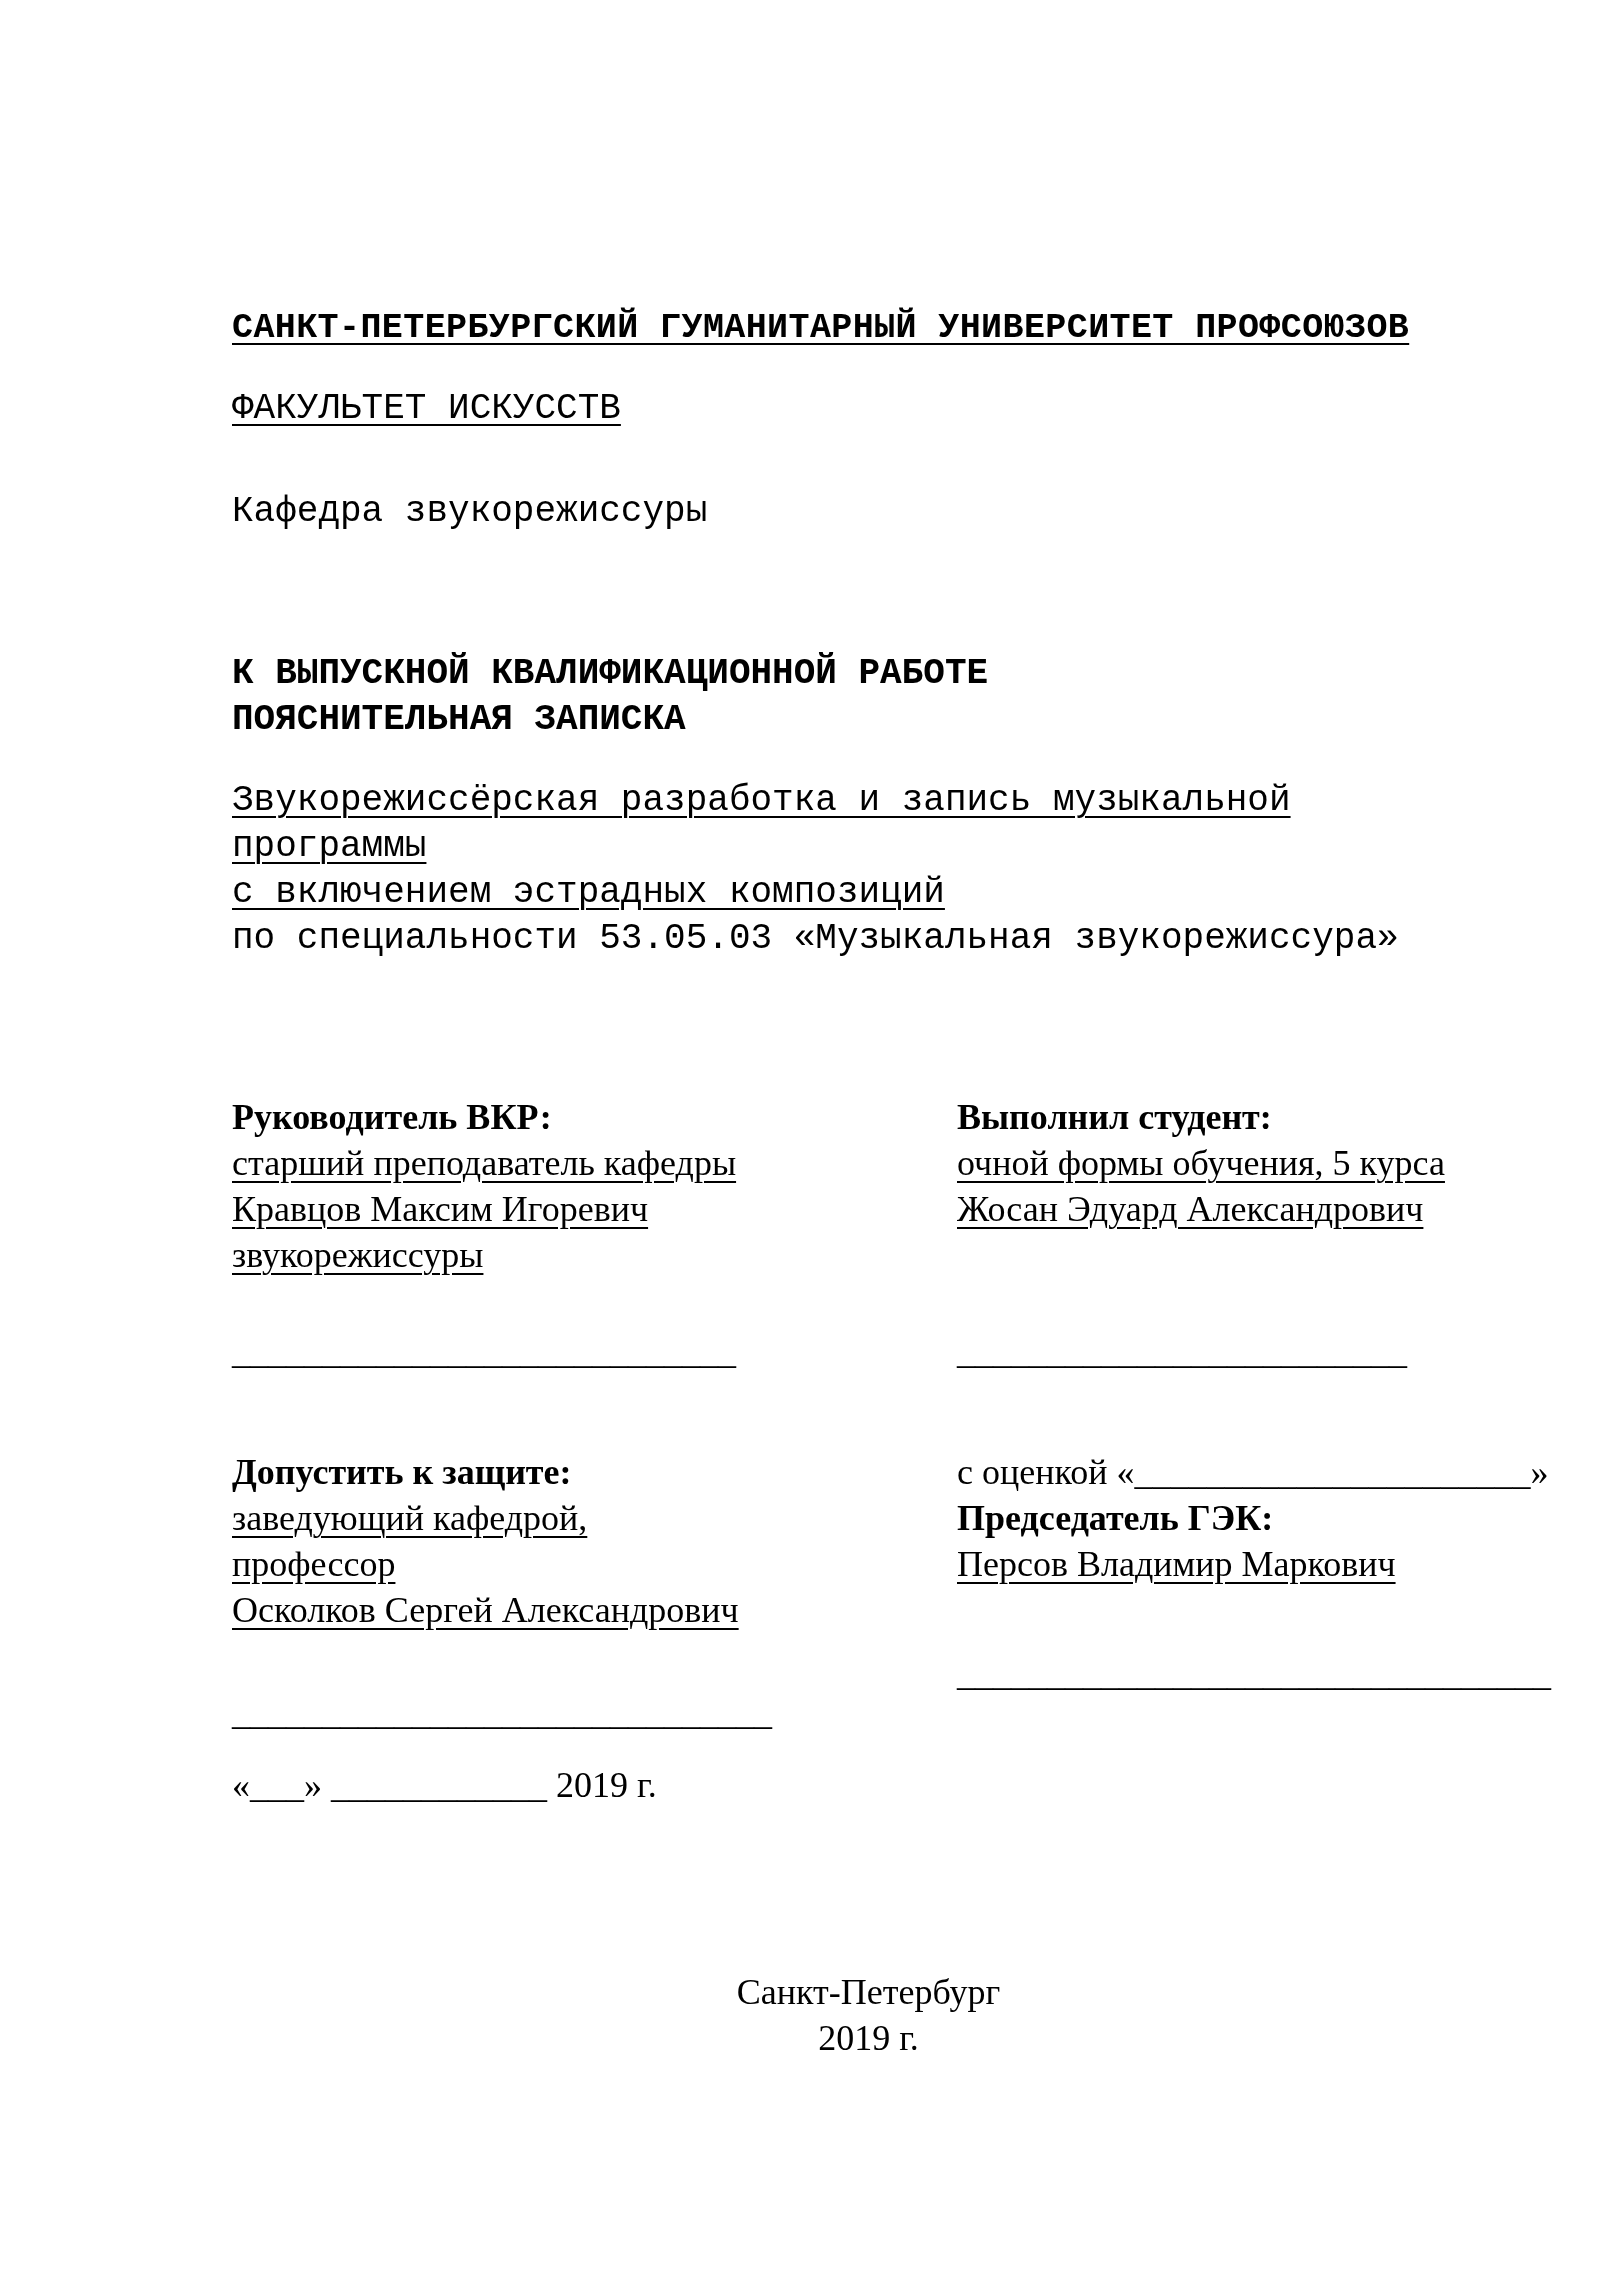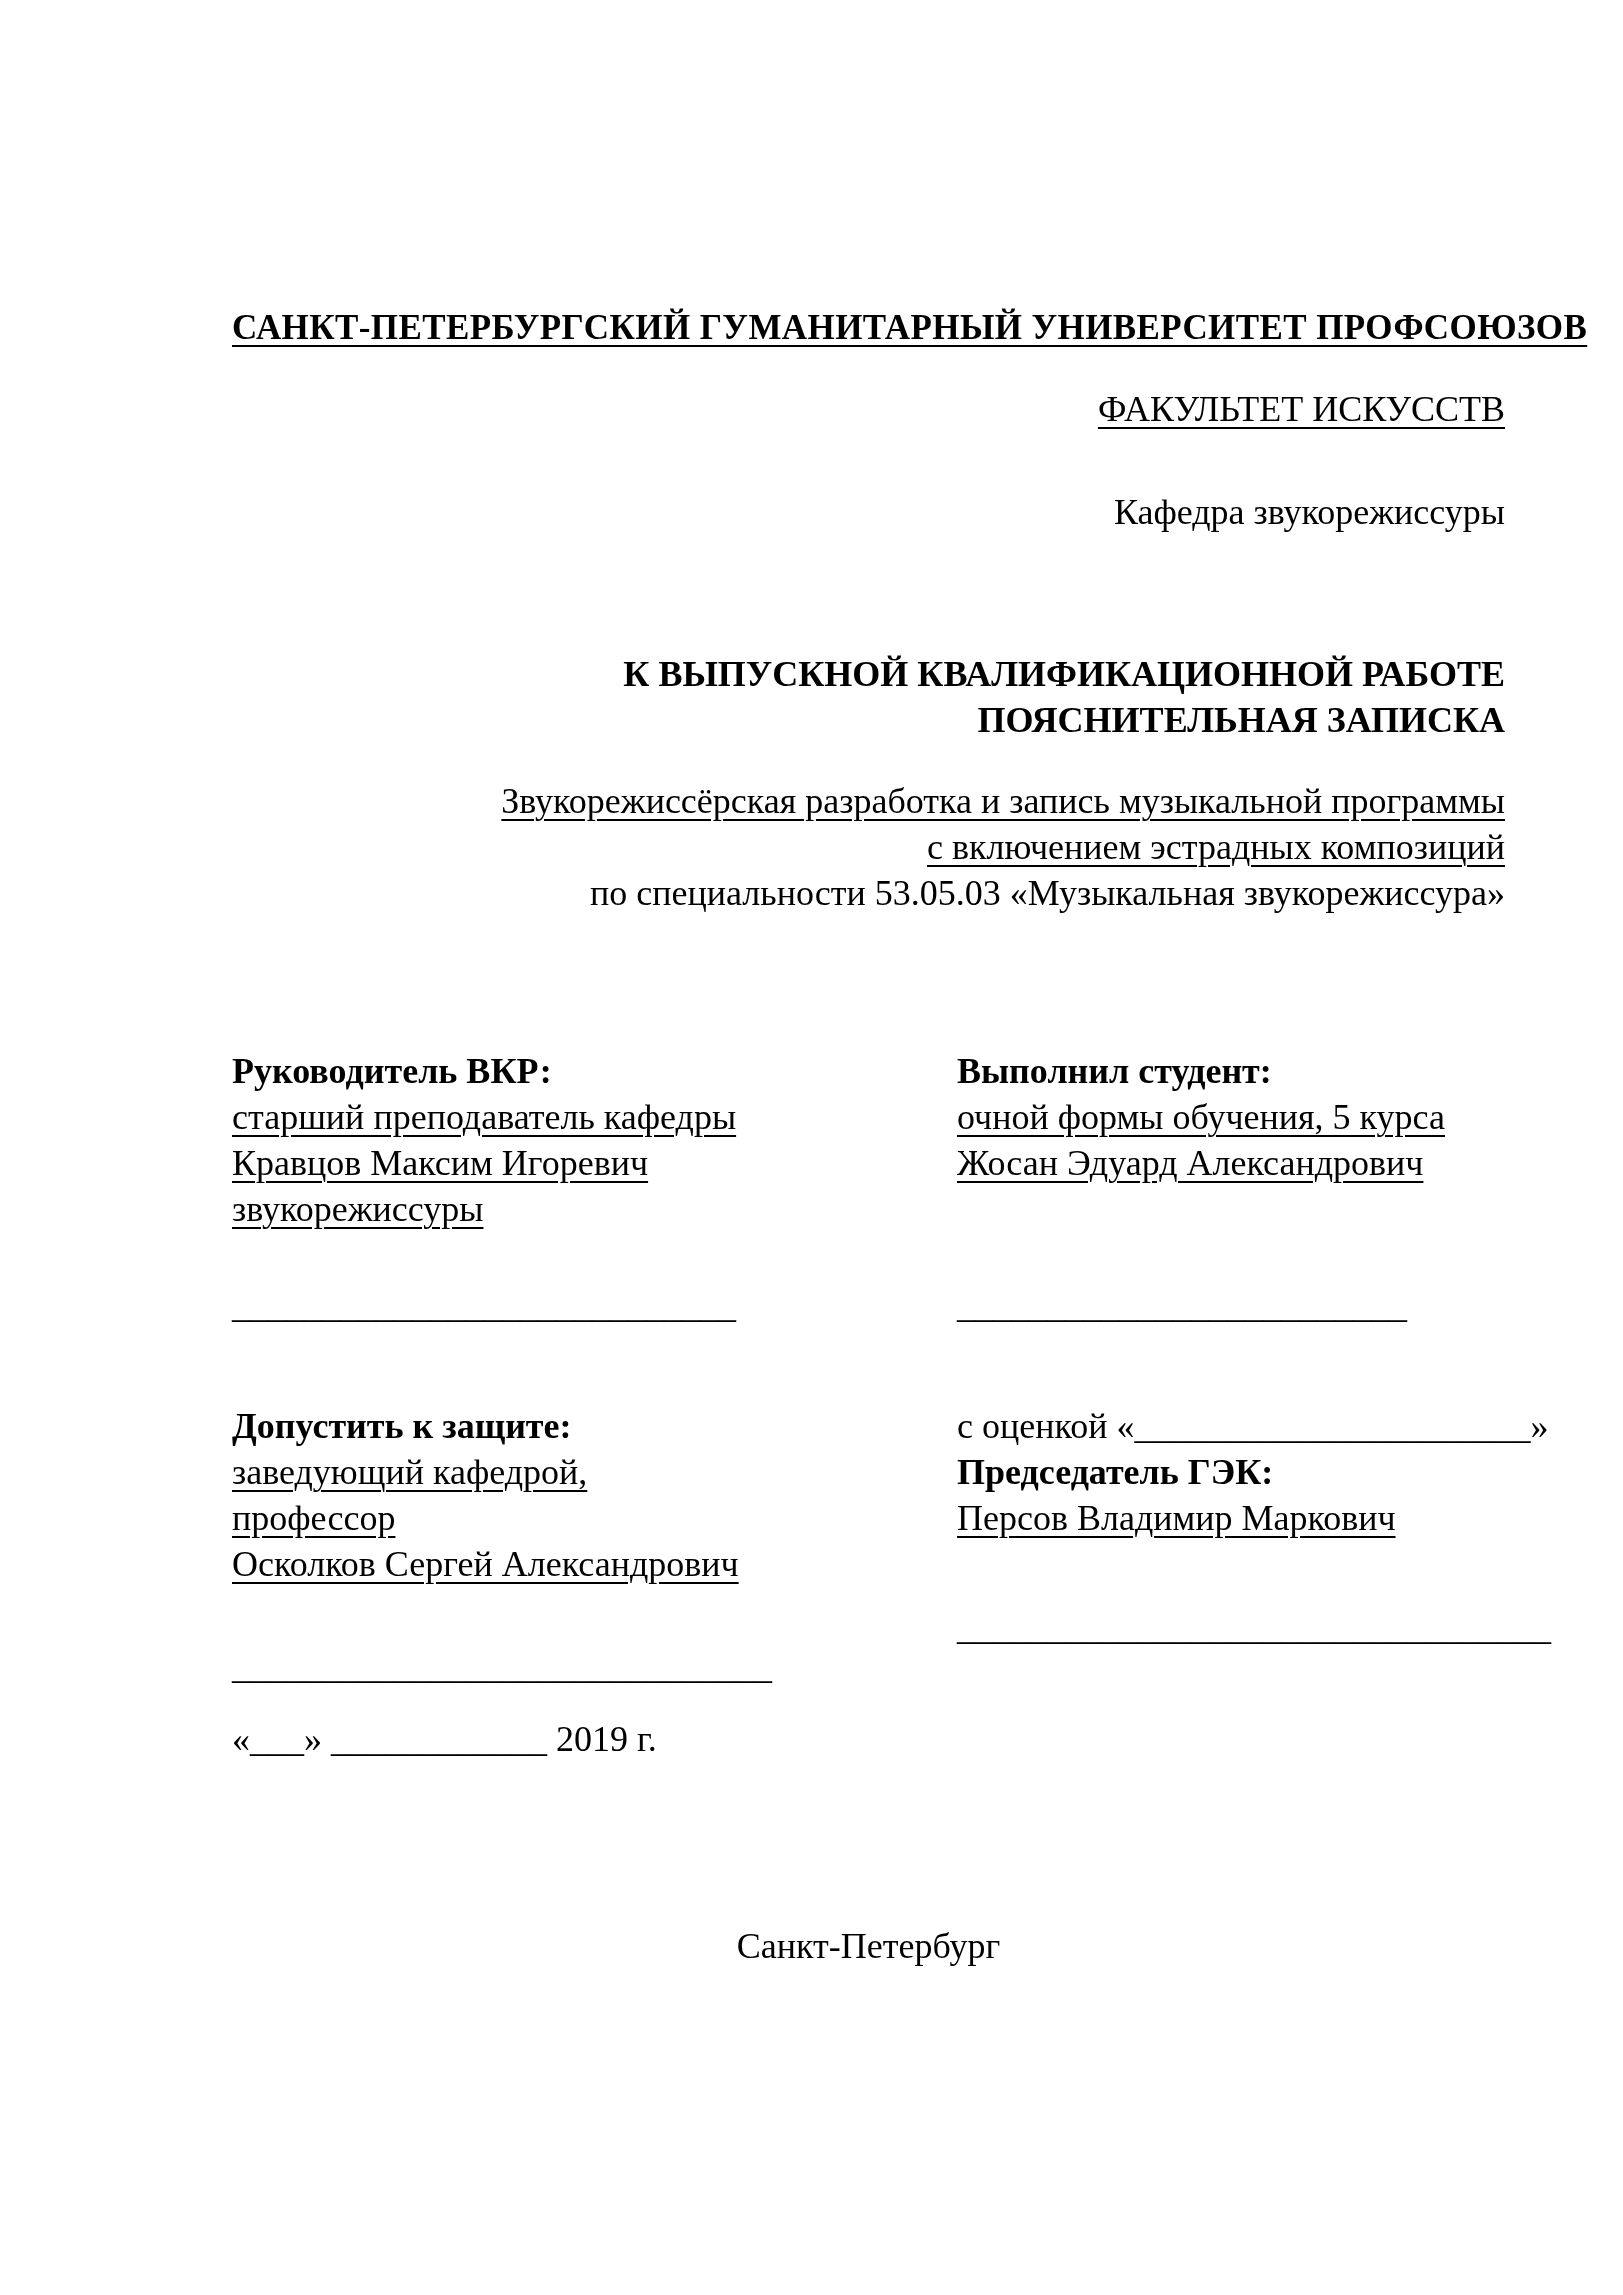--- a/index.html
+++ b/index.html
@@ -13,21 +13,21 @@
     height: 2295px;
     box-sizing: border-box;
     padding: 305px 118px 0 232px;
     background: #ffffff;
     color: #000000;
     font-family: "Liberation Serif", "DejaVu Serif", serif;
     font-size: 36px;
     line-height: 46px;
     overflow: hidden;
   }
-  .center { text-align: right; }
+  .center { text-align: left; font-family: Liberation Mono, monospace; }
   .bold { font-weight: bold; }
   .u {
     text-decoration: underline;
     text-underline-offset: 5.5px;
     text-decoration-thickness: 1.6px;
   }
   .nowrap { white-space: nowrap; }
 
   .university {
     font-size: 35px;
@@ -109,16 +109,17 @@
     <div>
       <div> с оценкой «______________________»</div>
       <div class="bold">Председатель ГЭК:</div>
       <div class="u">Персов Владимир Маркович</div>
       <div class="sig-line sig-right-2">_________________________________</div>
     </div>
   </div>
 
   <div class="footer">
     <div>Санкт-Петербург</div>
+    <div>2019 г.</div>
   </div>
 
 </div>
 
 
 </body></html>

